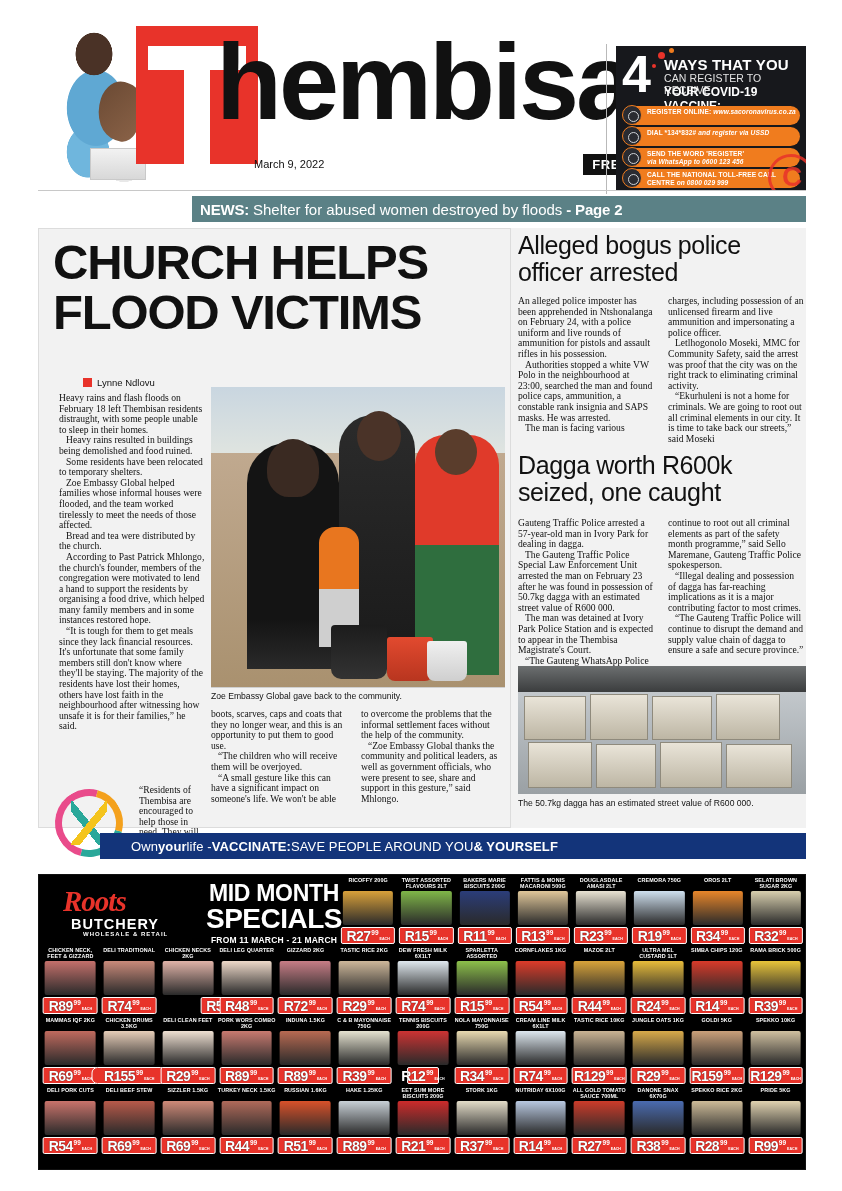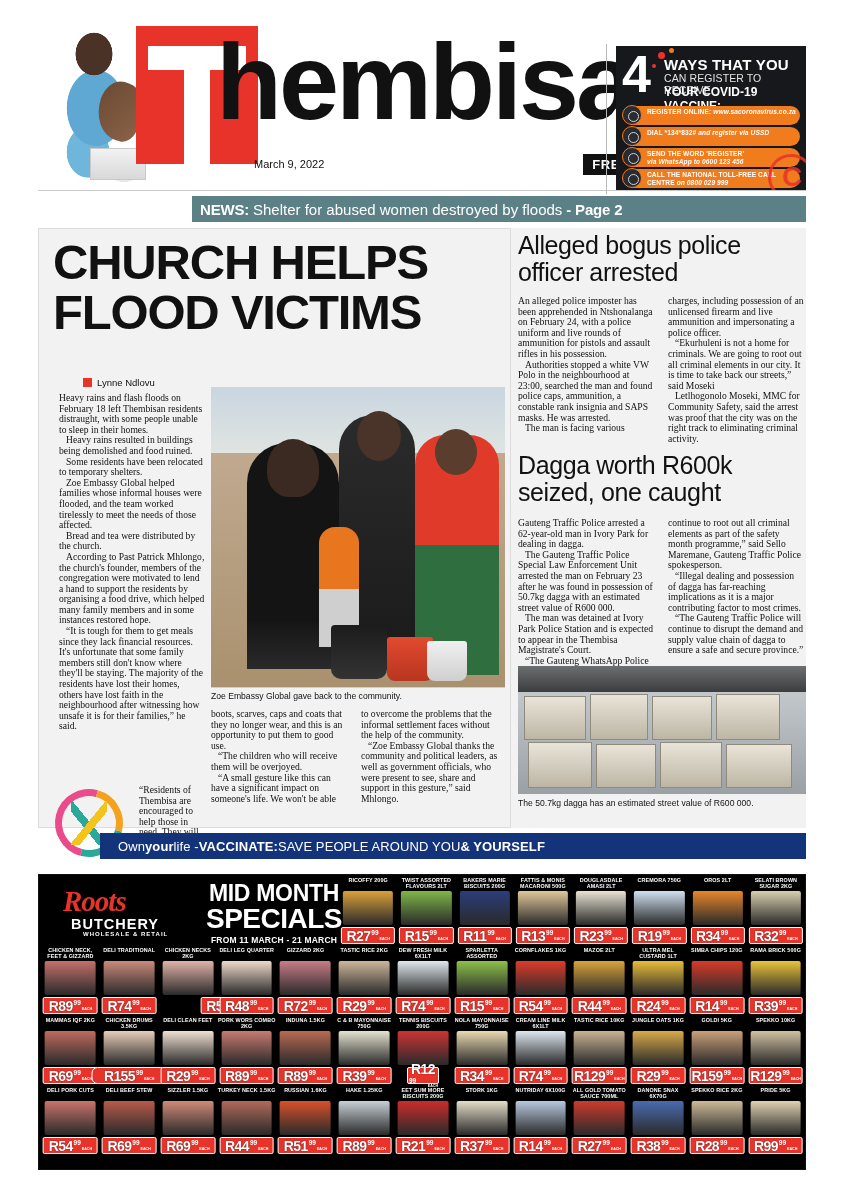--- a/index.html
+++ b/index.html
@@ -272,21 +272,21 @@
   .r-photo .dark { position:absolute; left:0; top:0; width:100%; height:26px; background: linear-gradient(#6c6f70,#3b3d3e); }
   .r-cap {
     position: absolute; left: 0; top: 570px; width: 288px;
     font-size: 8.6px; color: #111;
   }
 
   
   .vacbanner {
     position: absolute; left: 100px; top: 833px; width: 706px; height: 26px;
     background: #13347a; color: #fff;
-    display: flex; align-items: center; padding-left: 18px;
+    display: flex; align-items: center; padding-left: 31px;
     font-size: 13px; letter-spacing: .1px;
   }
   .vacbanner b { font-weight: 700; }
 
   
   .ad {
     position: absolute; left: 38px; top: 874px; width: 768px; height: 296px;
     background: #000; border: 1px solid #111;
   }
   .ad-head { position: absolute; left: 0; top: 0; width: 300px; height: 70px; }
@@ -477,27 +477,27 @@
 
     <div class="rightcol">
       <div class="r-head1">Alleged bogus police officer arrested</div>
       <div class="r-body1a">
         <p>An alleged police imposter has been apprehended in Ntshonalanga on February 24, with a police uniform and live rounds of ammunition for pistols and assault rifles in his possession.</p>
         <p>Authorities stopped a white VW Polo in the neighbourhood at 23:00, searched the man and found police caps, ammunition, a constable rank insignia and SAPS masks. He was arrested.</p>
         <p>The man is facing various</p>
       </div>
       <div class="r-body1b">
         <p>charges, including possession of an unlicensed firearm and live ammunition and impersonating a police officer.</p>
+        <p>Letlhogonolo Moseki, MMC for Community Safety, said the arrest was proof that the city was on the right track to eliminating criminal activity.</p>
         <p>“Ekurhuleni is not a home for criminals. We are going to root out all criminal elements in our city. It is time to take back our streets,” said Moseki</p>
-        <p>Letlhogonolo Moseki, MMC for Community Safety, said the arrest was proof that the city was on the right track to eliminating criminal activity.</p>
       </div>
 
       <div class="r-head2">Dagga worth R600k seized, one caught</div>
       <div class="r-body2a">
-        <p>Gauteng Traffic Police arrested a 62-year-old man in Ivory Park for dealing in dagga.</p>
+        <p>Gauteng Traffic Police arrested a 57-year-old man in Ivory Park for dealing in dagga.</p>
         <p>The Gauteng Traffic Police Special Law Enforcement Unit arrested the man on February 23 after he was found in possession of 50.7kg dagga with an estimated street value of R600 000.</p>
         <p>The man was detained at Ivory Park Police Station and is expected to appear in the Thembisa Magistrate's Court.</p>
         <p>“The Gauteng WhatsApp Police will</p>
       </div>
       <div class="r-body2b">
         <p>continue to root out all criminal elements as part of the safety month programme,” said Sello Maremane, Gauteng Traffic Police spokesperson.</p>
         <p>“Illegal dealing and possession of dagga has far-reaching implications as it is a major contributing factor to most crimes.</p>
         <p>“The Gauteng Traffic Police will continue to disrupt the demand and supply value chain of dagga to ensure a safe and secure province.”</p>
       </div>
 
@@ -778,21 +778,21 @@
           <div class="pimg" style="background: linear-gradient(rgb(229, 226, 208), rgb(42, 42, 42)); width: 50.7692px;"></div>
           <div class="ptag" style="width: 54.7692px;">
             <span class="rand">R39</span>
             <span class="cents">99</span>
             <span class="each">EACH</span>
           </div>
         </div>
         <div class="prod" style="left: 354.615px; top: 142px; width: 58.7692px; height: 68px;">
           <div class="pname">TENNIS BISCUITS 200G</div>
           <div class="pimg" style="background: linear-gradient(rgb(204, 51, 51), rgb(42, 42, 42)); width: 50.7692px;"></div>
-          <div class="ptag" style="width: 32px; flex-direction: column;">
+          <div class="ptag" style="width: 32px;">
             <span class="rand">R12</span>
             <span class="cents">99</span>
             <span class="each">EACH</span>
           </div>
         </div>
         <div class="prod" style="left: 413.385px; top: 142px; width: 58.7692px; height: 68px;">
           <div class="pname">NOLA MAYONNAISE 750G</div>
           <div class="pimg" style="background: linear-gradient(rgb(232, 217, 176), rgb(42, 42, 42)); width: 50.7692px;"></div>
           <div class="ptag" style="width: 54.7692px;">
             <span class="rand">R34</span>

